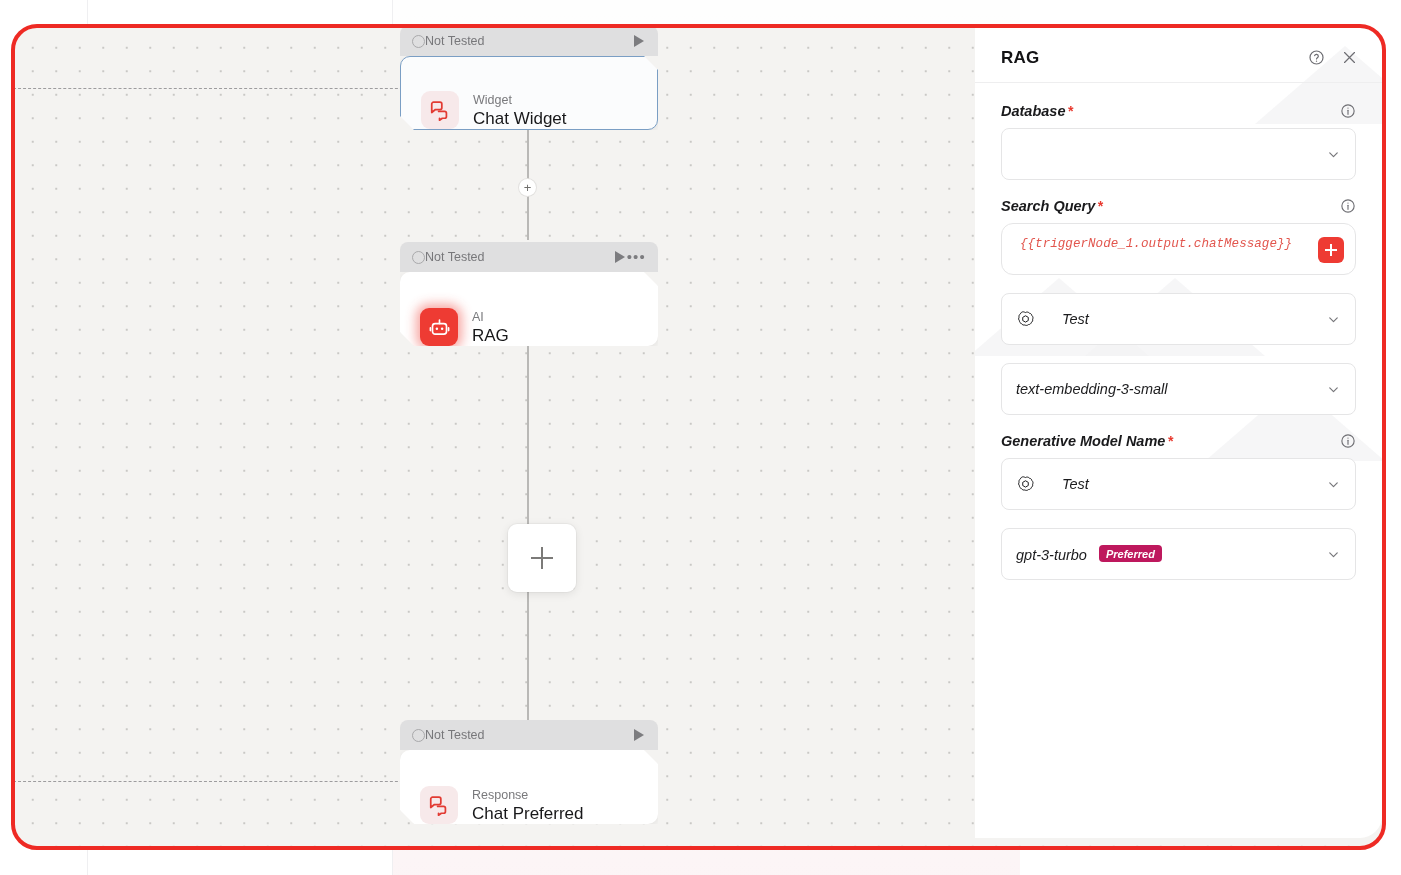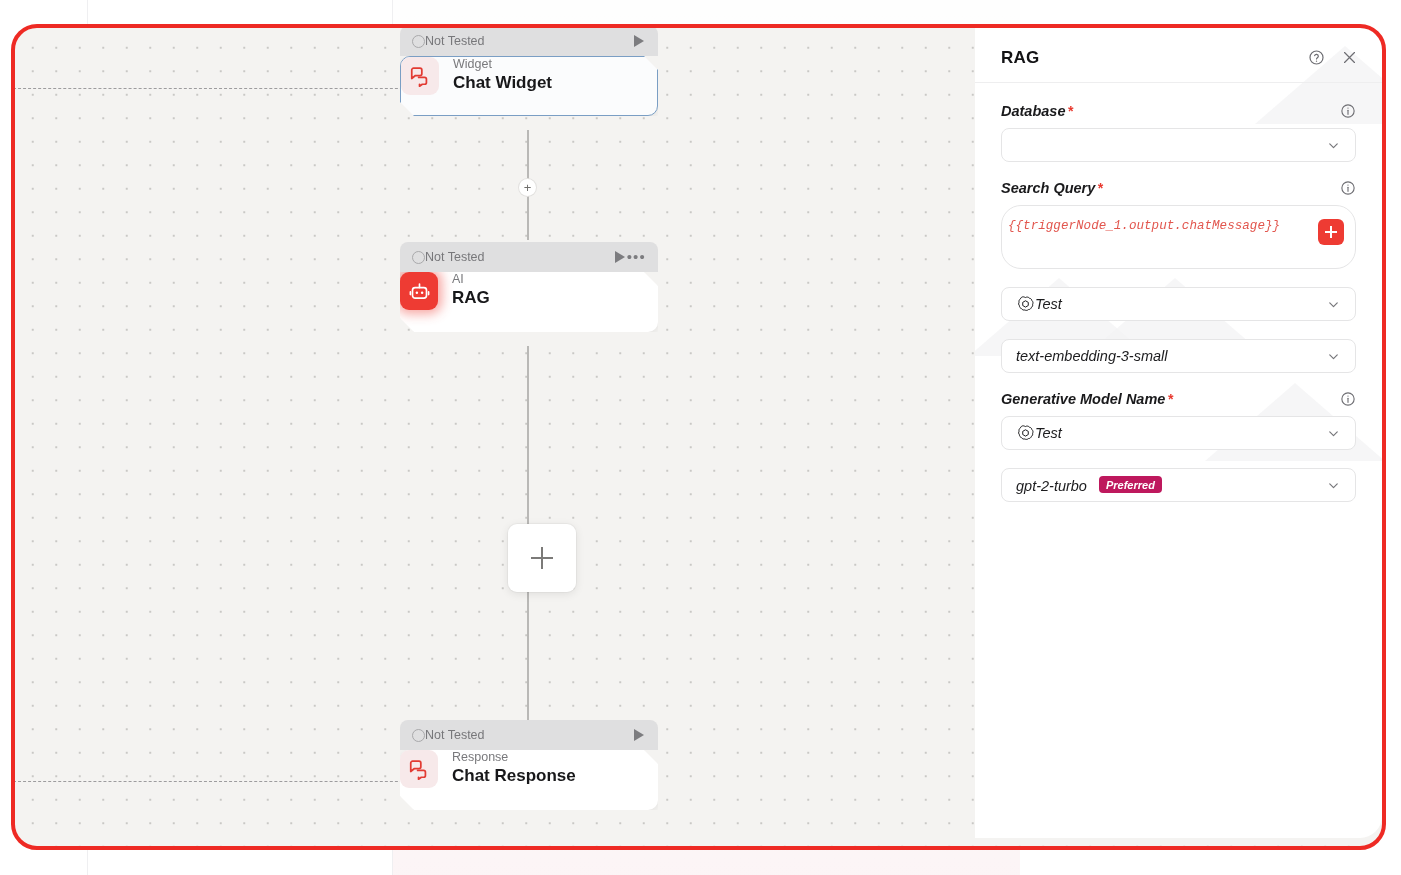--- a/index.html
+++ b/index.html
@@ -154,23 +154,24 @@
   .status-more {
     color: #7c7c7f;
     font-size: 15px;
     letter-spacing: 1.2px;
     line-height: 8px;
     cursor: pointer;
   }
   .node-body {
     position: relative;
     background: #ffffff;
-    height: 60px;
-    display: flex;
-    align-items: flex-start;
+    height: 74px;
+    display: flex;
+    align-items: flex-end;
+    padding-left: 20px;
     gap: 14px;
     border-radius: 0 0 10px 10px;
     box-shadow: 0 2px 7px rgba(0,0,0,.07);
   }
   .node-body.clipped {
     border-radius: 10px 10px 10px 10px;
     clip-path: polygon(0 0, calc(100% - 14px) 0, 100% 14px, 100% 100%, 14px 100%, 0 calc(100% - 14px));
   }
   .node.selected .node-body {
     border: 1.6px solid #7a9ec4;
@@ -186,21 +187,21 @@
   }
   .node-icon.soft {
     background: #f7e9ea;
   }
   .node-icon.solid {
     background: #ee3b33;
     box-shadow: 0 0 11px 4px rgba(238,59,51,.45);
   }
   .node-meta { display: flex; flex-direction: column; gap: 2px; }
   .node-kind { font-size: 12.5px; color: #79797c; }
-  .node-title { font-size: 17px; font-weight: bold; color: #18181a; }
+  .node-title { font-size: 17px; font-weight: normal; color: #18181a; }
 
   
   #properties-panel {
     position: absolute;
     left: 975px;
     top: 28px;
     width: 407px;
     height: 810px;
     background: #ffffff;
     border-radius: 0 22px 22px 0;
@@ -254,51 +255,51 @@
   }
   .field-label {
     font-size: 14.5px;
     font-weight: bold;
     color: #1a1a1c;
   }
   .req-star { color: #e8392f; font-size: 14px; margin-left: 2px; }
 
   .control {
     position: relative;
-    height: 34px;
+    height: 52px;
     border: 1px solid #e5e5e6;
     border-radius: 8px;
     background: #ffffff;
     display: flex;
     align-items: center;
     padding: 0 14px;
-    gap: 0;
+    gap: 27px;
     cursor: pointer;
     margin-bottom: 18px;
   }
   .control .value {
     font-size: 14.5px;
     color: #1c1c1e;
     flex: 1 1 auto;
     white-space: nowrap;
     overflow: hidden;
   }
   .chev {
     color: #76767a;
     flex: 0 0 auto;
     display: flex;
   }
 
   .code-box {
     position: relative;
     border: 1px solid #e5e5e6;
-    border-radius: 20px;
-    background: #ffffff;
-    height: 64px;
-    padding: 13px 56px 0 6px;
+    border-radius: 12px;
+    background: #ffffff;
+    height: 52px;
+    padding: 13px 56px 0 18px;
     margin-bottom: 18px;
     overflow: hidden;
   }
   .code-text {
     font-family: "Liberation Mono", monospace;
     font-size: 12.6px;
     color: #e2564e;
     white-space: nowrap;
   }
   .code-add-btn {
@@ -424,21 +425,21 @@
       </div>
       <div class="node-body clipped">
         <div class="node-icon soft">
           <svg width="22" height="22" viewBox="0 0 24 24" fill="none" stroke="#e23b33" stroke-width="1.9" stroke-linecap="round" stroke-linejoin="round">
             <path d="M3 5.5a2 2 0 0 1 2-2h7a2 2 0 0 1 2 2v4a2 2 0 0 1-2 2H7l-4 3.2z"></path>
             <path d="M10.5 13.5h6.5a2 2 0 0 1 2 2v3.5a2 2 0 0 1-2 2h-2.5l-3 2.2v-2.2"></path>
           </svg>
         </div>
         <div class="node-meta">
           <span class="node-kind">Response</span>
-          <span class="node-title">Chat Response</span>
+          <span class="node-title">Chat Preferred</span>
         </div>
       </div>
     </div>
   </div>
 
   <div id="properties-panel">
     <div class="panel-watermark" style="left:280px;top:18px;"></div>
     <div class="panel-watermark" style="left:-6px;top:250px;"></div>
     <div class="panel-watermark" style="left:110px;top:250px;"></div>
     <div class="panel-watermark" style="left:230px;top:355px;"></div>
@@ -548,21 +549,21 @@
           </span>
           <span class="value">Test</span>
           <span class="chev">
             <svg width="15" height="15" viewBox="0 0 24 24" fill="none" stroke="currentColor" stroke-width="1.9" stroke-linecap="round" stroke-linejoin="round">
                 <path d="M6 9.5l6 6 6-6"></path>
               </svg>
           </span>
         </div>
         <div class="control">
           <span class="value">
-            <span>gpt-2-turbo</span>
+            <span>gpt-3-turbo</span>
             <span class="badge-preferred">Preferred</span>
           </span>
           <span class="chev">
             <svg width="15" height="15" viewBox="0 0 24 24" fill="none" stroke="currentColor" stroke-width="1.9" stroke-linecap="round" stroke-linejoin="round">
                 <path d="M6 9.5l6 6 6-6"></path>
               </svg>
           </span>
         </div>
 
 

